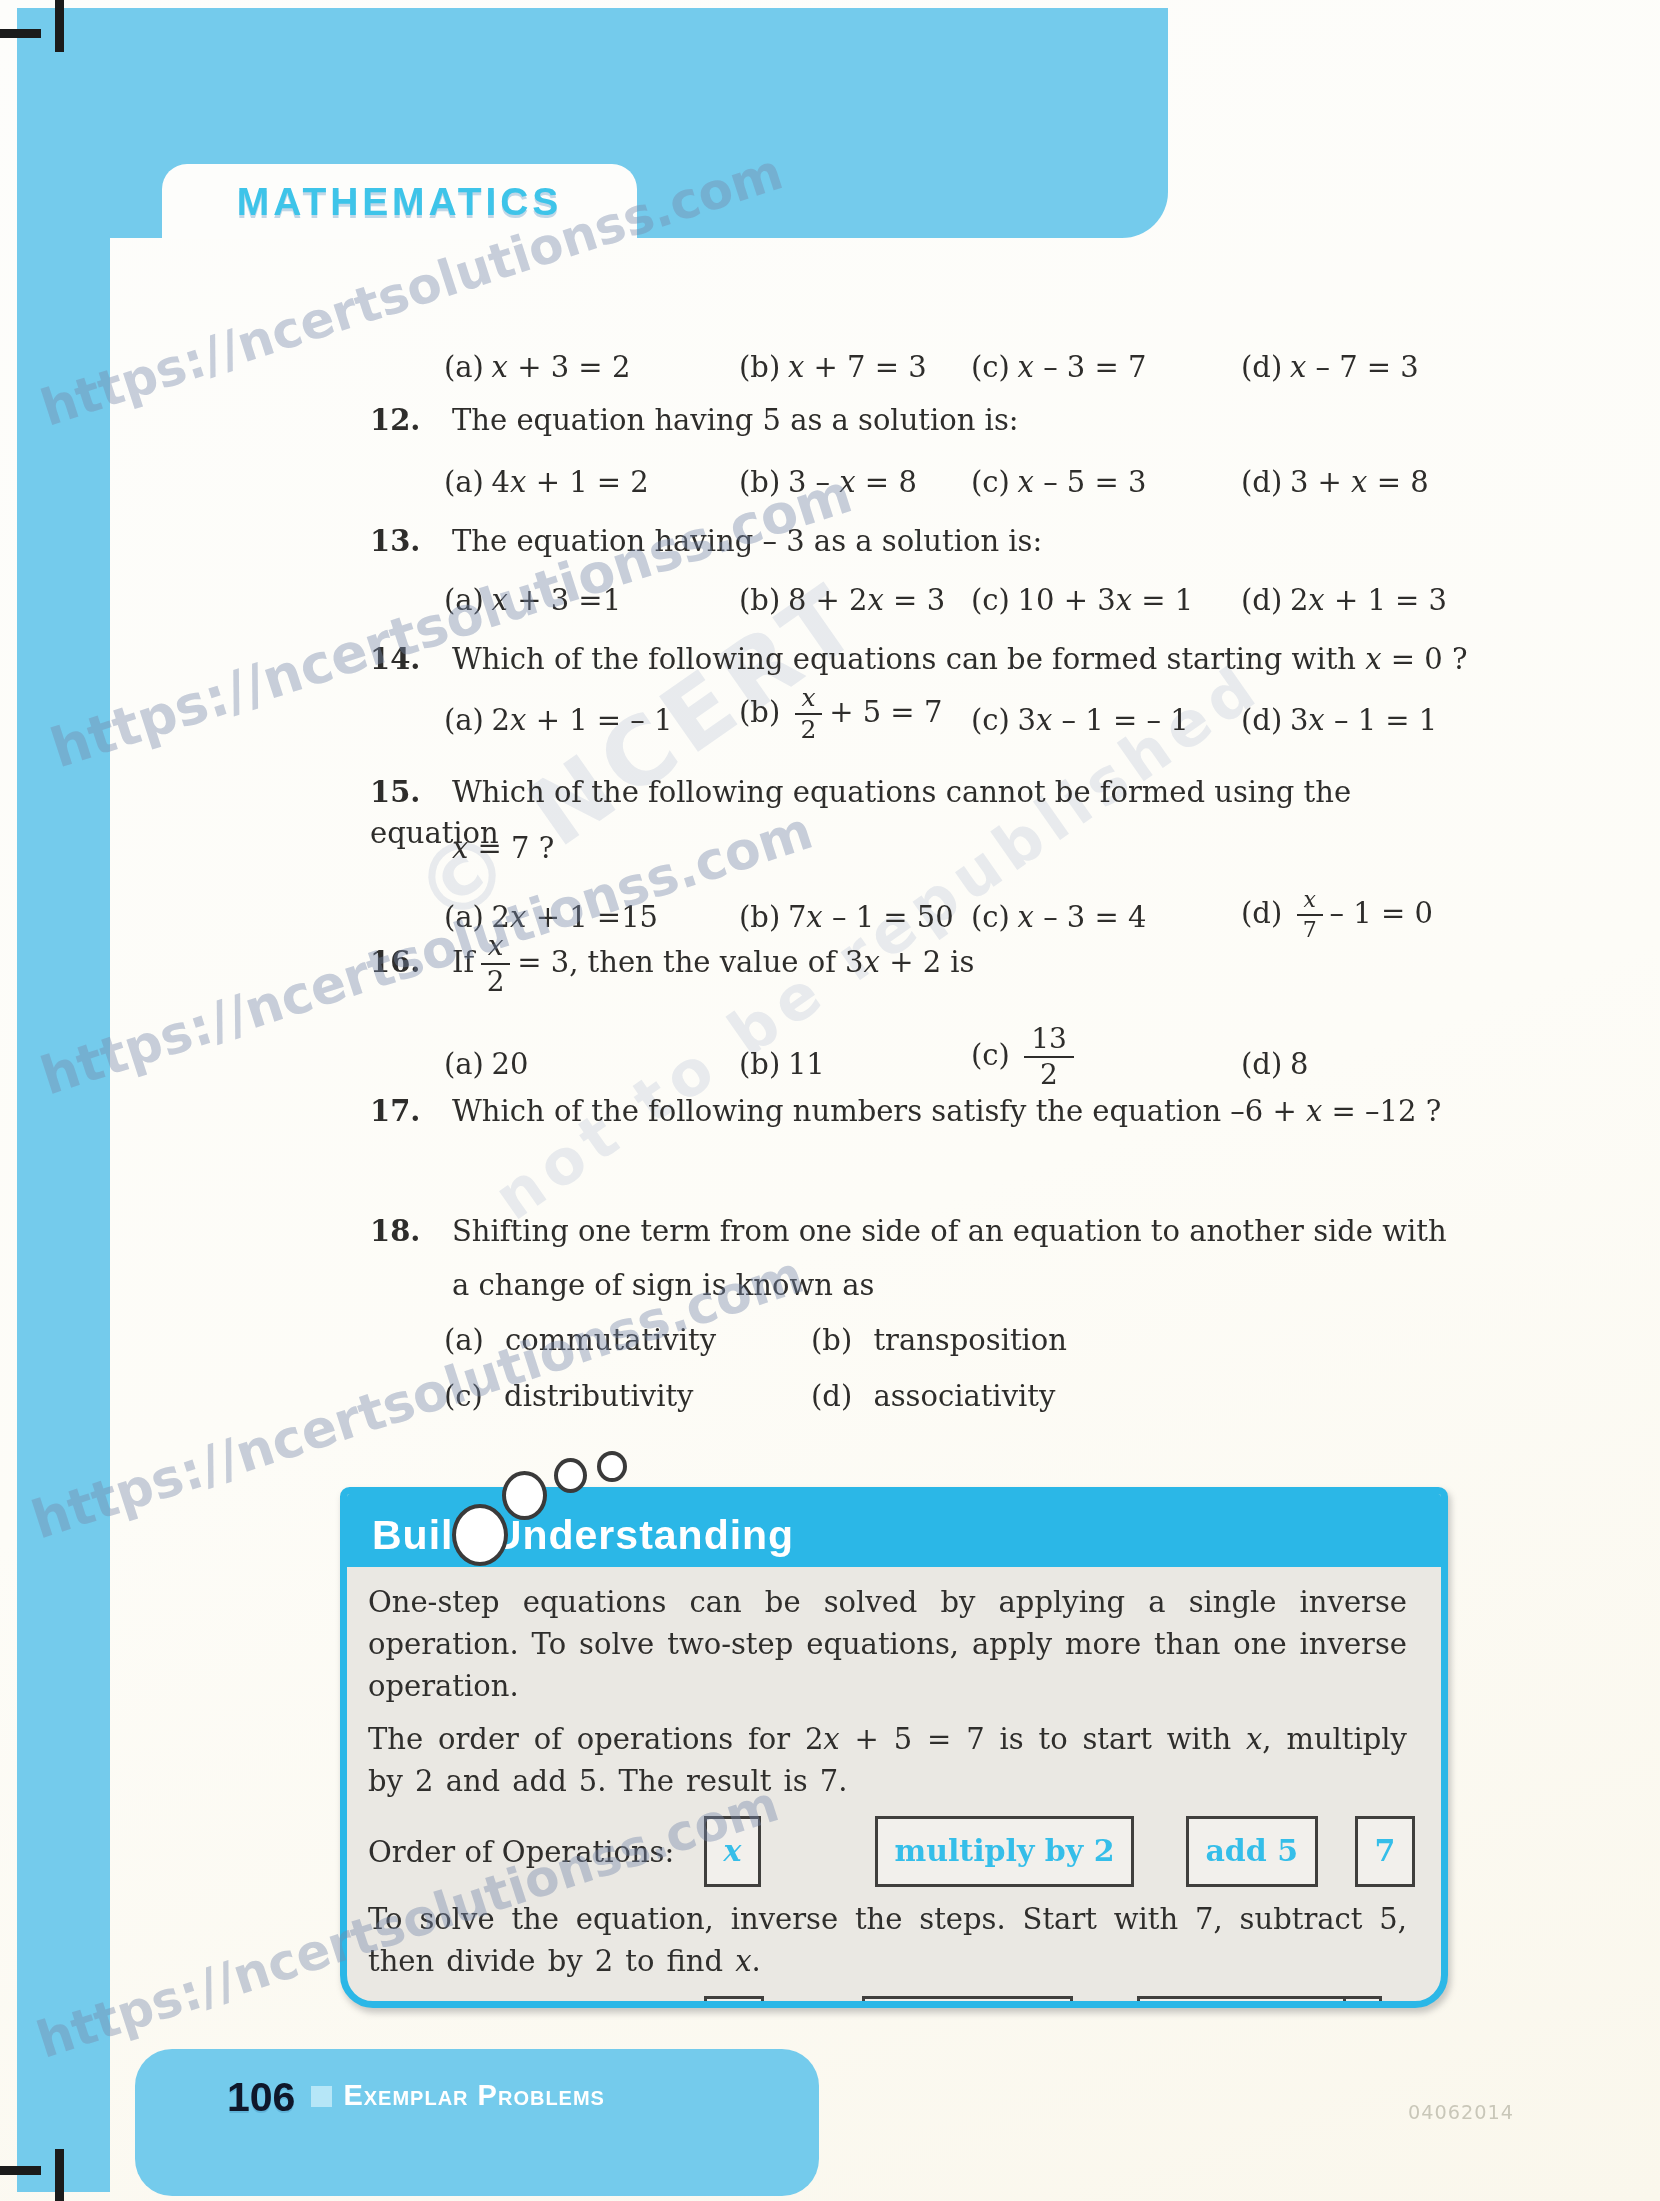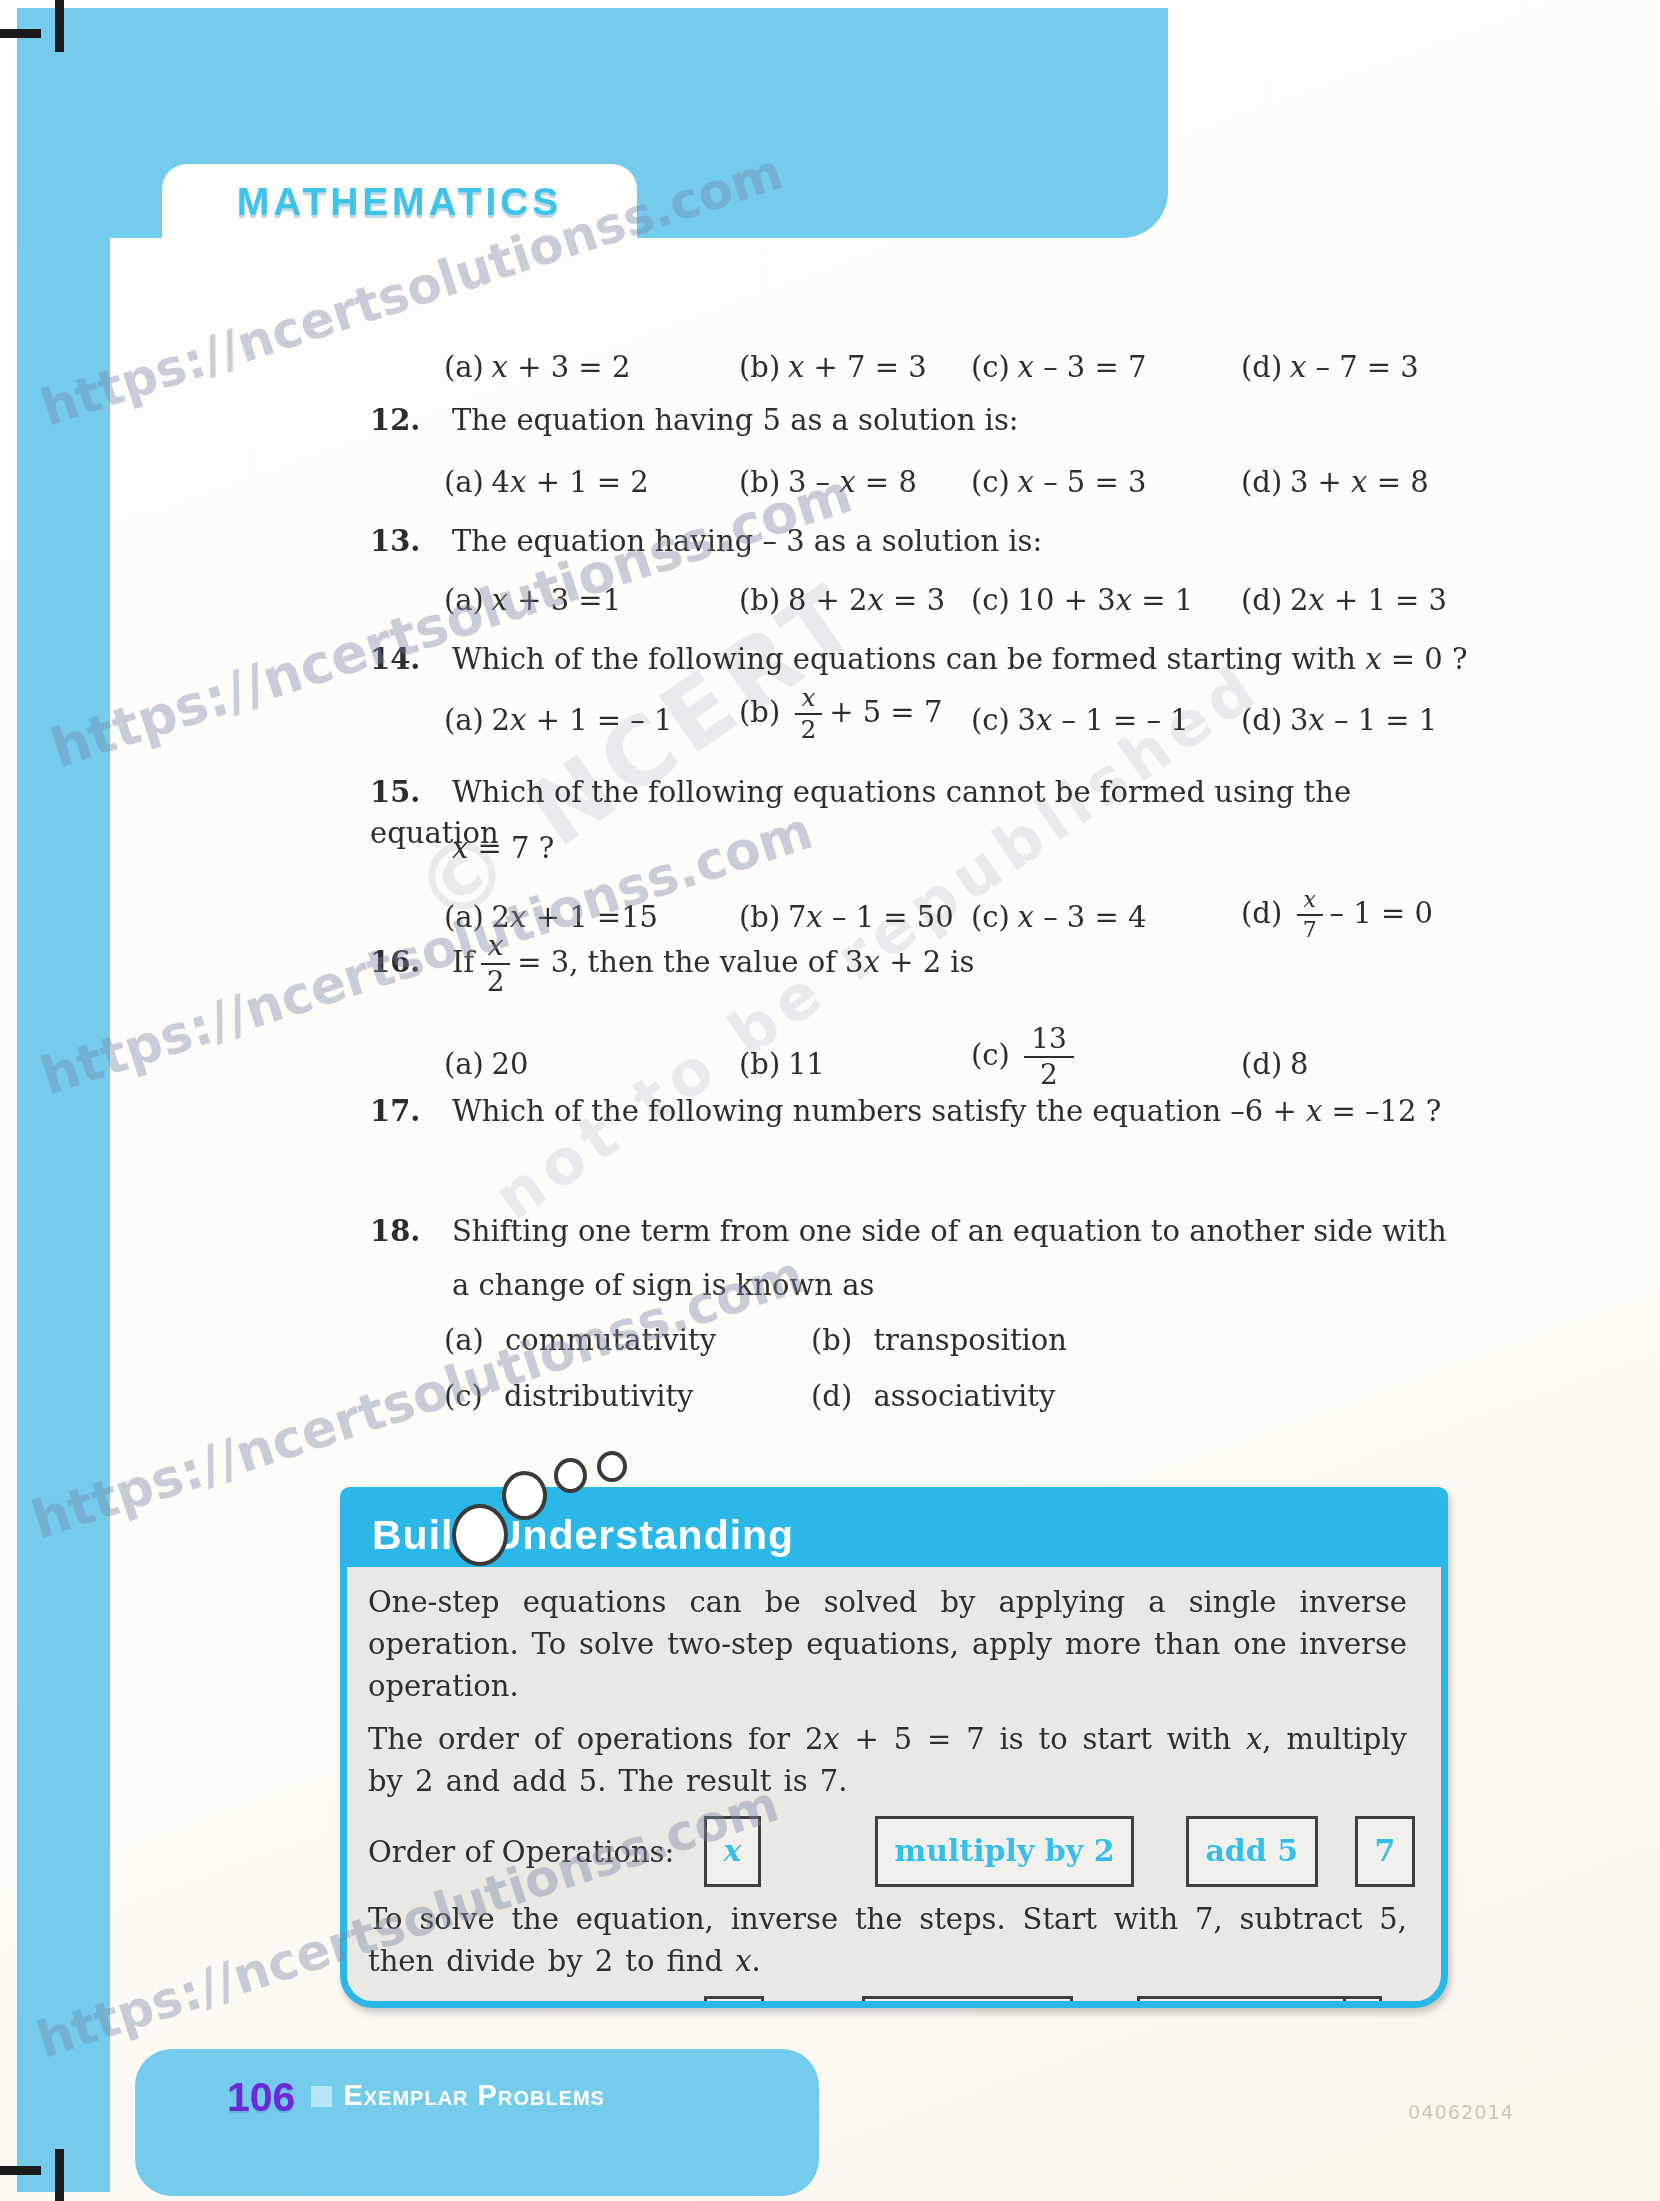--- a/index.html
+++ b/index.html
@@ -73,21 +73,21 @@
   .bubble{position:absolute;border:4.8px solid #3a3a3a;border-radius:50%;background:#ffffff;z-index:5;}
   .bu1{left:452px;top:1504px;width:48px;height:54px;}
   .bu2{left:502px;top:1471px;width:37px;height:41px;}
   .bu3{left:554px;top:1458px;width:25px;height:27px;}
   .bu4{left:597px;top:1451px;width:22px;height:23px;}
   
   .footer{
     position:absolute;left:135px;top:2049px;width:684px;height:147px;background:#74cbec;
     border-radius:37px;display:flex;align-items:flex-start;padding:25px 0 0 92px;box-sizing:border-box;z-index:3;
   }
-  .fpage{font-family:"Liberation Sans",sans-serif;font-weight:bold;font-size:41px;color:#6d28d9;text-shadow:0 1.9px 0 rgba(60,140,190,.35);}
+  .fpage{font-family:"Liberation Sans",sans-serif;font-weight:bold;font-size:41px;color:#0f172a;text-shadow:0 1.9px 0 rgba(60,140,190,.35);}
   .fsq{width:21px;height:21px;background:#b6e6f7;margin:11.6px 11.6px 0 15.4px;}
   .flabel{font-family:"Liberation Sans",sans-serif;font-weight:bold;font-size:29px;color:#ffffff;font-variant:small-caps;letter-spacing:1px;margin-top:5px;}
   .corner{position:absolute;left:1408px;top:2101px;font-family:"DejaVu Sans",sans-serif;font-size:19.3px;color:#c9c7b9;letter-spacing:1px;z-index:3;text-align:right;}
   i{font-style:italic;}
 </style>
 </head>
 <body>
 
 <div class="page">
 

